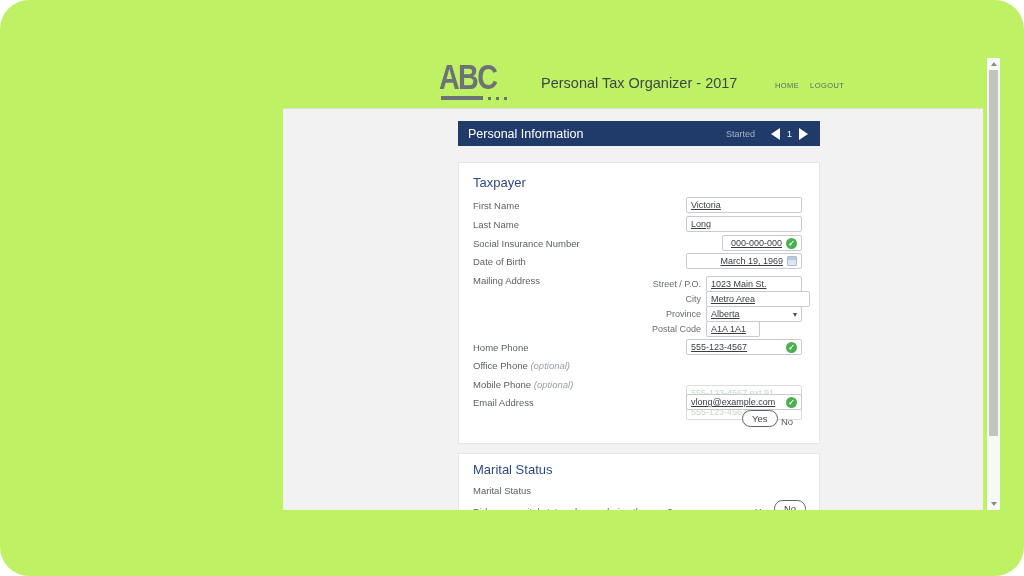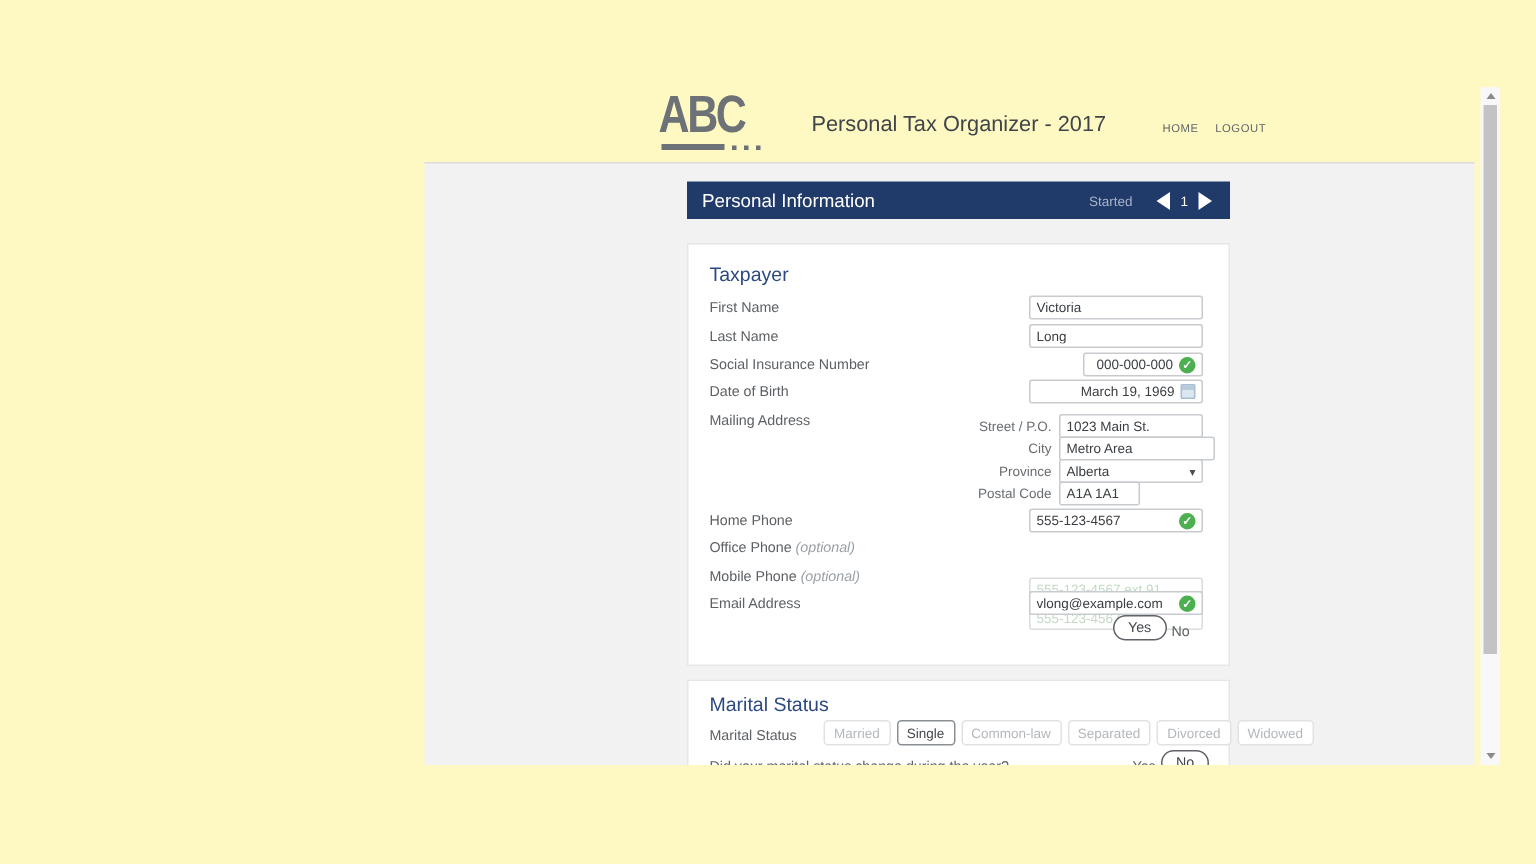--- a/index.html
+++ b/index.html
@@ -1,17 +1,17 @@
 <!DOCTYPE html>
 <html><head>
 <meta charset="utf-8">
 <style>
   * { margin:0; padding:0; box-sizing:border-box; }
   body { background:#fff; font-family:"Liberation Sans", sans-serif; }
-  .screen { position:relative; width:1024px; height:576px; background:#fef9c3; overflow:hidden; }
+  .screen { position:relative; width:1024px; height:576px; background:#bef264; overflow:hidden;border-radius:29px; }
 
   
   .logo { position:absolute; left:439px; top:59px; width:70px; height:45px; }
   .logo-text { font-size:35px; font-weight:700; color:#6d7277; letter-spacing:-2px; line-height:1;
                transform:scaleX(0.82); transform-origin:left top; display:inline-block; }
   .logo-underline { position:absolute; left:2px; top:37px; width:42px; height:4px; background:#6d7277; }
   .logo-dots { position:absolute; left:49px; top:38px; display:flex; gap:5px; }
   .logo-dots i { width:3px; height:3px; background:#6d7277; display:block; }
   .app-title { position:absolute; left:541px; top:75px; font-size:14.5px; color:#404549; }
   .top-nav { position:absolute; left:775px; top:81px; display:flex; gap:11px; }
@@ -37,21 +37,21 @@
   .card2 { top:344px; height:110px; }
   .card-heading { position:absolute; left:14px; font-size:13px; color:#2c4a80; font-weight:500; }
 
   .lbl { position:absolute; left:14px; font-size:9.5px; color:#5d6165; white-space:nowrap; }
   .lbl em { font-style:italic; color:#9aa0a6; }
   .mini { position:absolute; left:162px; width:80px; font-size:9px; color:#696d71; text-align:right; white-space:nowrap; }
 
   .fld { position:absolute; height:16px; border:1px solid #c7cbcf; border-radius:2px; background:#fff;
          display:flex; align-items:center; padding:0 4px; font-size:9px; color:#3a3e42; cursor:text; }
   .fld.light { border-color:#dadeda;margin-top:28px; }
-  .fld .txt { white-space:nowrap; overflow:hidden; }
+  .fld .txt { white-space:nowrap; overflow:hidden;text-decoration:underline; }
   .fld .txt.grow { flex:1; }
   .fld .txt.right { flex:1; text-align:right; margin-right:4px; }
   .fld .ph { flex:1; color:#c3d9c5; white-space:nowrap; overflow:hidden; }
   .check { width:11px; height:11px; border-radius:50%; background:#4caf50; color:#fff; font-size:8px;
            line-height:11px; text-align:center; flex:0 0 auto; font-weight:700; }
   .cal { width:10px; height:10px; border:1px solid #a9bed0; background:#dae6f0; border-radius:1px; position:relative; flex:0 0 auto; }
   .cal::before { content:""; position:absolute; left:0; top:0; right:0; height:3px; background:#b7cbdc; }
   .sel-arrow { font-size:8px; color:#4a4e52; flex:0 0 auto; margin-left:4px; }
 
   .yn { position:absolute; font-size:9.5px; color:#5d6165; }
@@ -178,28 +178,20 @@
       </div>
 
       <div class="oval" style="left:283px; top:247px">Yes</div>
       <div class="yn" style="left:322px; top:253px">No</div>
     </div>
 
     <div class="card card2">
       <div class="card-heading" style="top:8px">Marital Status</div>
 
       <div class="lbl" style="top:31px">Marital Status</div>
-      <div class="pills">
-        <span class="pill">Married</span>
-        <span class="pill selected">Single</span>
-        <span class="pill">Common-law</span>
-        <span class="pill">Separated</span>
-        <span class="pill">Divorced</span>
-        <span class="pill">Widowed</span>
-      </div>
 
       <div class="lbl" style="top:52px">Did your marital status change during the year?</div>
       <div class="yn" style="left:296px; top:52px">Yes</div>
       <div class="oval" style="left:315px; top:46px">No</div>
     </div>
   </div>
 
   <div class="scrollbar">
     <div class="sb-btn sb-up">
         <span class="arrow-up"></span>

